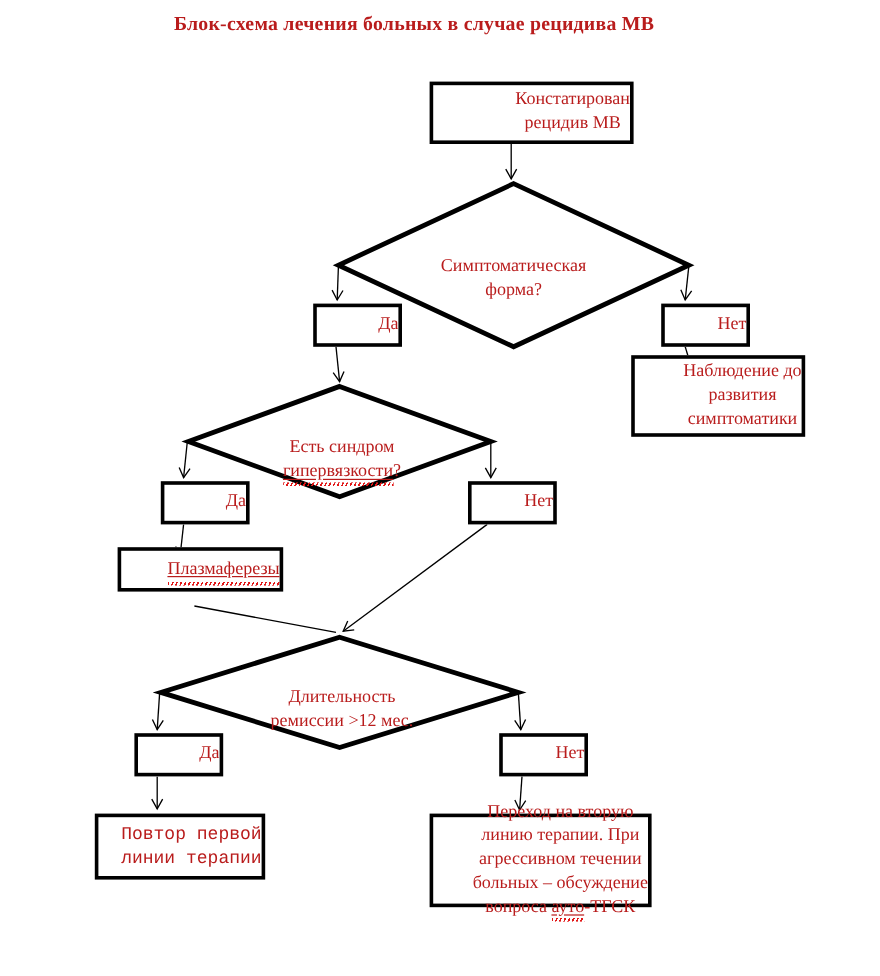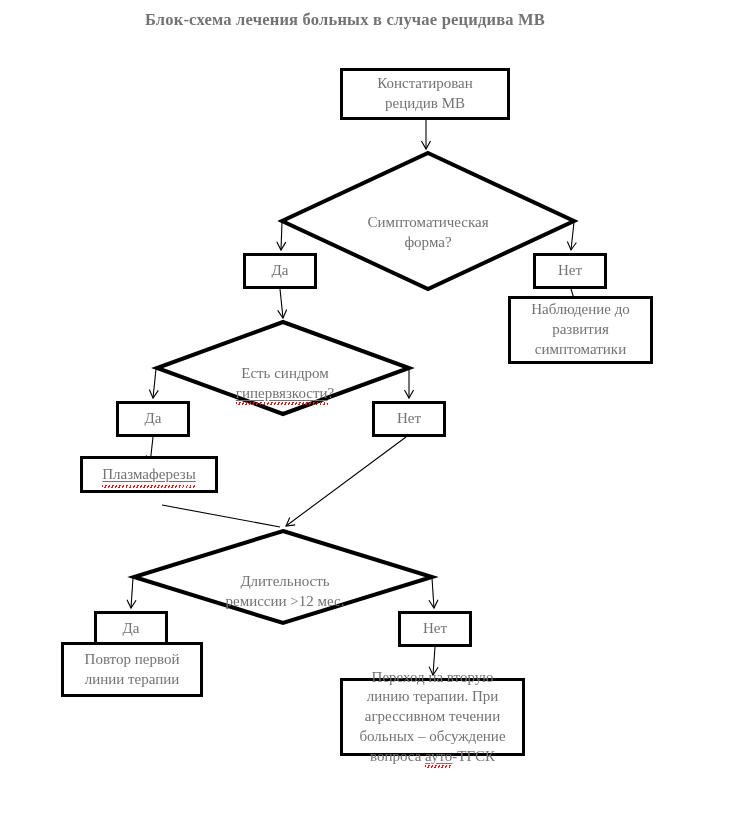--- a/index.html
+++ b/index.html
@@ -1,28 +1,28 @@
 <!DOCTYPE html>
 <html style="--sq: #e11717;"><head>
 <meta charset="utf-8">
 <style>
   html,body{margin:0;padding:0;background:#fff;}
   #canvas{
     position:relative;width:733px;height:813px;background:#fff;overflow:hidden;
-    font-family:"Liberation Serif","DejaVu Serif",serif;color:#737373;
+    font-family:"Liberation Serif","DejaVu Serif",serif;color:#b91c1c;
   }
   #wires{position:absolute;left:0;top:0;}
   .title{
     position:absolute;left:0;top:10px;width:690px;text-align:center;
     font-size:16.5px;font-weight:bold;letter-spacing:.2px;
   }
   .box{
     position:absolute;box-sizing:border-box;border:3px solid #000;background:#fff;
-    display:flex;align-items:center;justify-content:center;text-align:center;
-    font-size:15px;line-height:1.32;
+    display:flex;align-items:center;justify-content:flex-end;text-align:center;
+    font-size:15px;line-height:1.32;margin-left:18px;
   }
   .box .ln{display:block;}
   .dtext{
     position:absolute;text-align:center;font-size:15px;line-height:1.32;margin-top:20px;
   }
   .misspelled{
     position:relative;text-decoration:underline;text-underline-offset:2px;
   }
   .misspelled::after{
     content:"";position:absolute;left:0;right:0;bottom:-4px;height:3px;
@@ -113,21 +113,21 @@
     <span style="display:block">ремиссии &gt;12 мес.</span>
   </div>
 
   <div class="box" style="left:94px;top:611px;width:74px;height:36px;">
     <span>Да</span>
   </div>
   <div class="box" style="left:398px;top:611px;width:74px;height:36px;">
     <span>Нет</span>
   </div>
 
-  <div class="box" style="left:61px;top:642px;width:142px;height:55px;">
+  <div class="box" style="left:61px;top:678px;width:142px;height:55px;font-family:Liberation Mono, monospace;">
     <div>
       <span class="ln">Повтор первой</span>
       <span class="ln">линии терапии</span>
     </div>
   </div>
 
   <div class="box" style="left:340px;top:678px;width:185px;height:78px;">
     <div>
       <span class="ln">Переход на вторую</span>
       <span class="ln">линию терапии. При</span>

